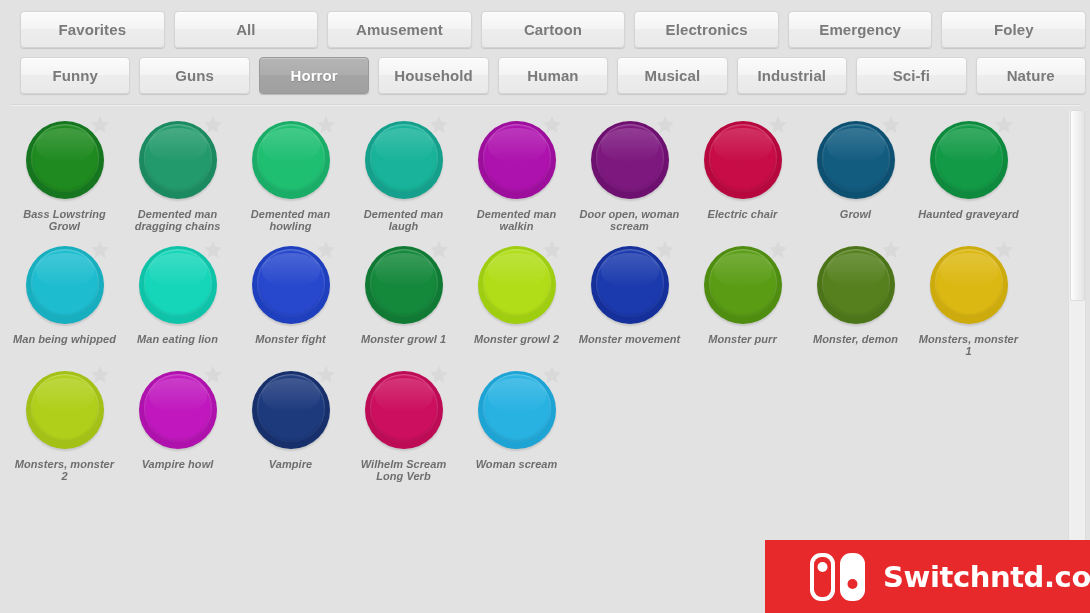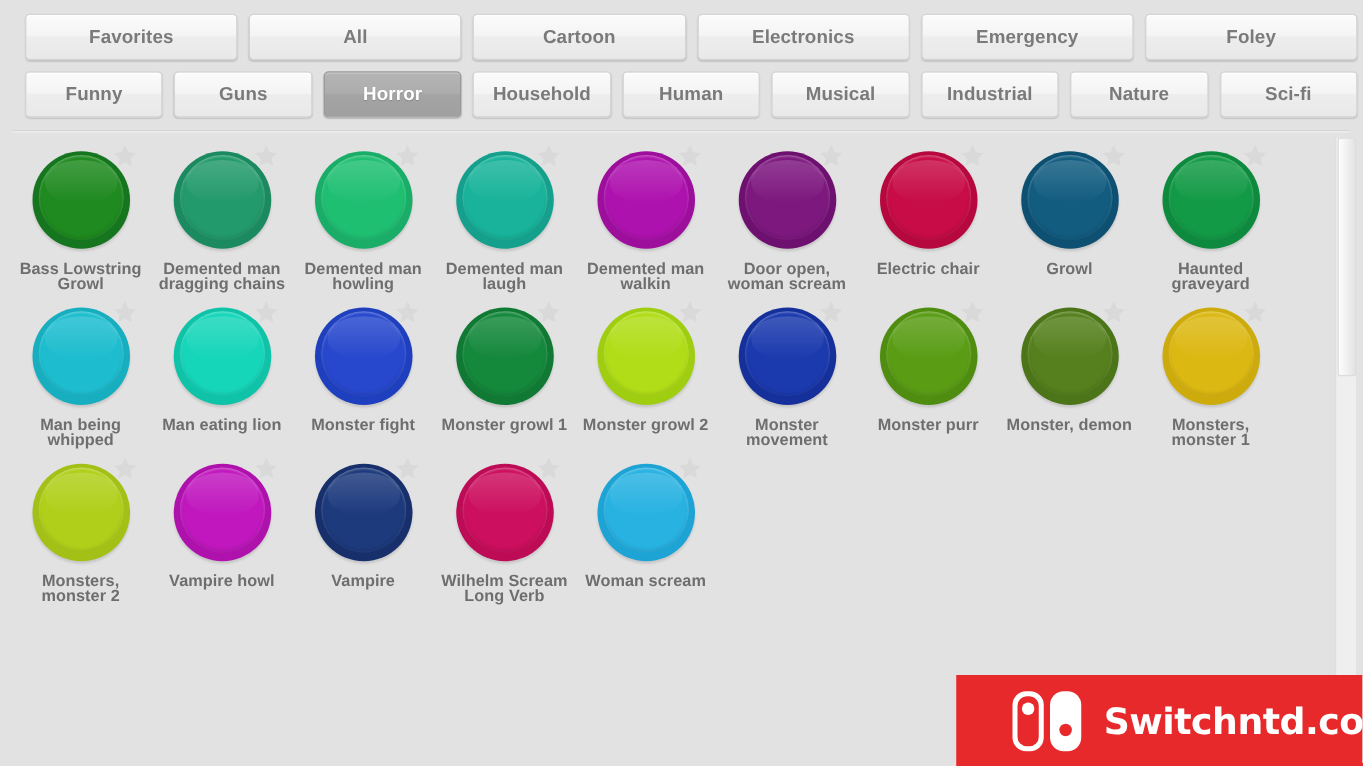--- a/index.html
+++ b/index.html
@@ -143,26 +143,27 @@
     right: 10px;
     width: 22px;
     height: 22px;
     cursor: pointer;
   }
   .star svg { display: block; width: 22px; height: 22px; }
 
   .cell-label {
     width: 108px;
     text-align: center;
-    font-size: 13px;
+    font-size: 11px;
     font-weight: bold;
     line-height: 11.5px;
     color: #6e6e6e;
     letter-spacing: .05px;
     margin-top: -1px;
+    font-style: italic;
   }
 
   
   .scrollbar {
     position: absolute;
     top: 110px;
     right: 4px;
     width: 18px;
     height: 490px;
     background: #efefef;
@@ -203,35 +204,36 @@
 </style>
 </head>
 <body>
 
 <div id="app">
 
   <div class="tabbar">
     <div class="tabrow" id="tabrow1">
         <div class="tab">Favorites</div>
         <div class="tab">All</div>
+        <div class="tab">Amusement</div>
         <div class="tab">Cartoon</div>
         <div class="tab">Electronics</div>
         <div class="tab">Emergency</div>
         <div class="tab">Foley</div>
       </div>
     <div class="tabrow" id="tabrow2">
         <div class="tab">Funny</div>
         <div class="tab">Guns</div>
         <div class="tab active">Horror</div>
         <div class="tab">Household</div>
         <div class="tab">Human</div>
         <div class="tab">Musical</div>
         <div class="tab">Industrial</div>
+        <div class="tab">Sci-fi</div>
         <div class="tab">Nature</div>
-        <div class="tab">Sci-fi</div>
       </div>
   </div>
   <div class="tab-divider"></div>
   <div class="tab-divider-hi"></div>
 
   <div class="grid-viewport">
     <div class="grid" id="grid">
         <div class="cell">
           <div class="knob-wrap">
             <div class="knob">

